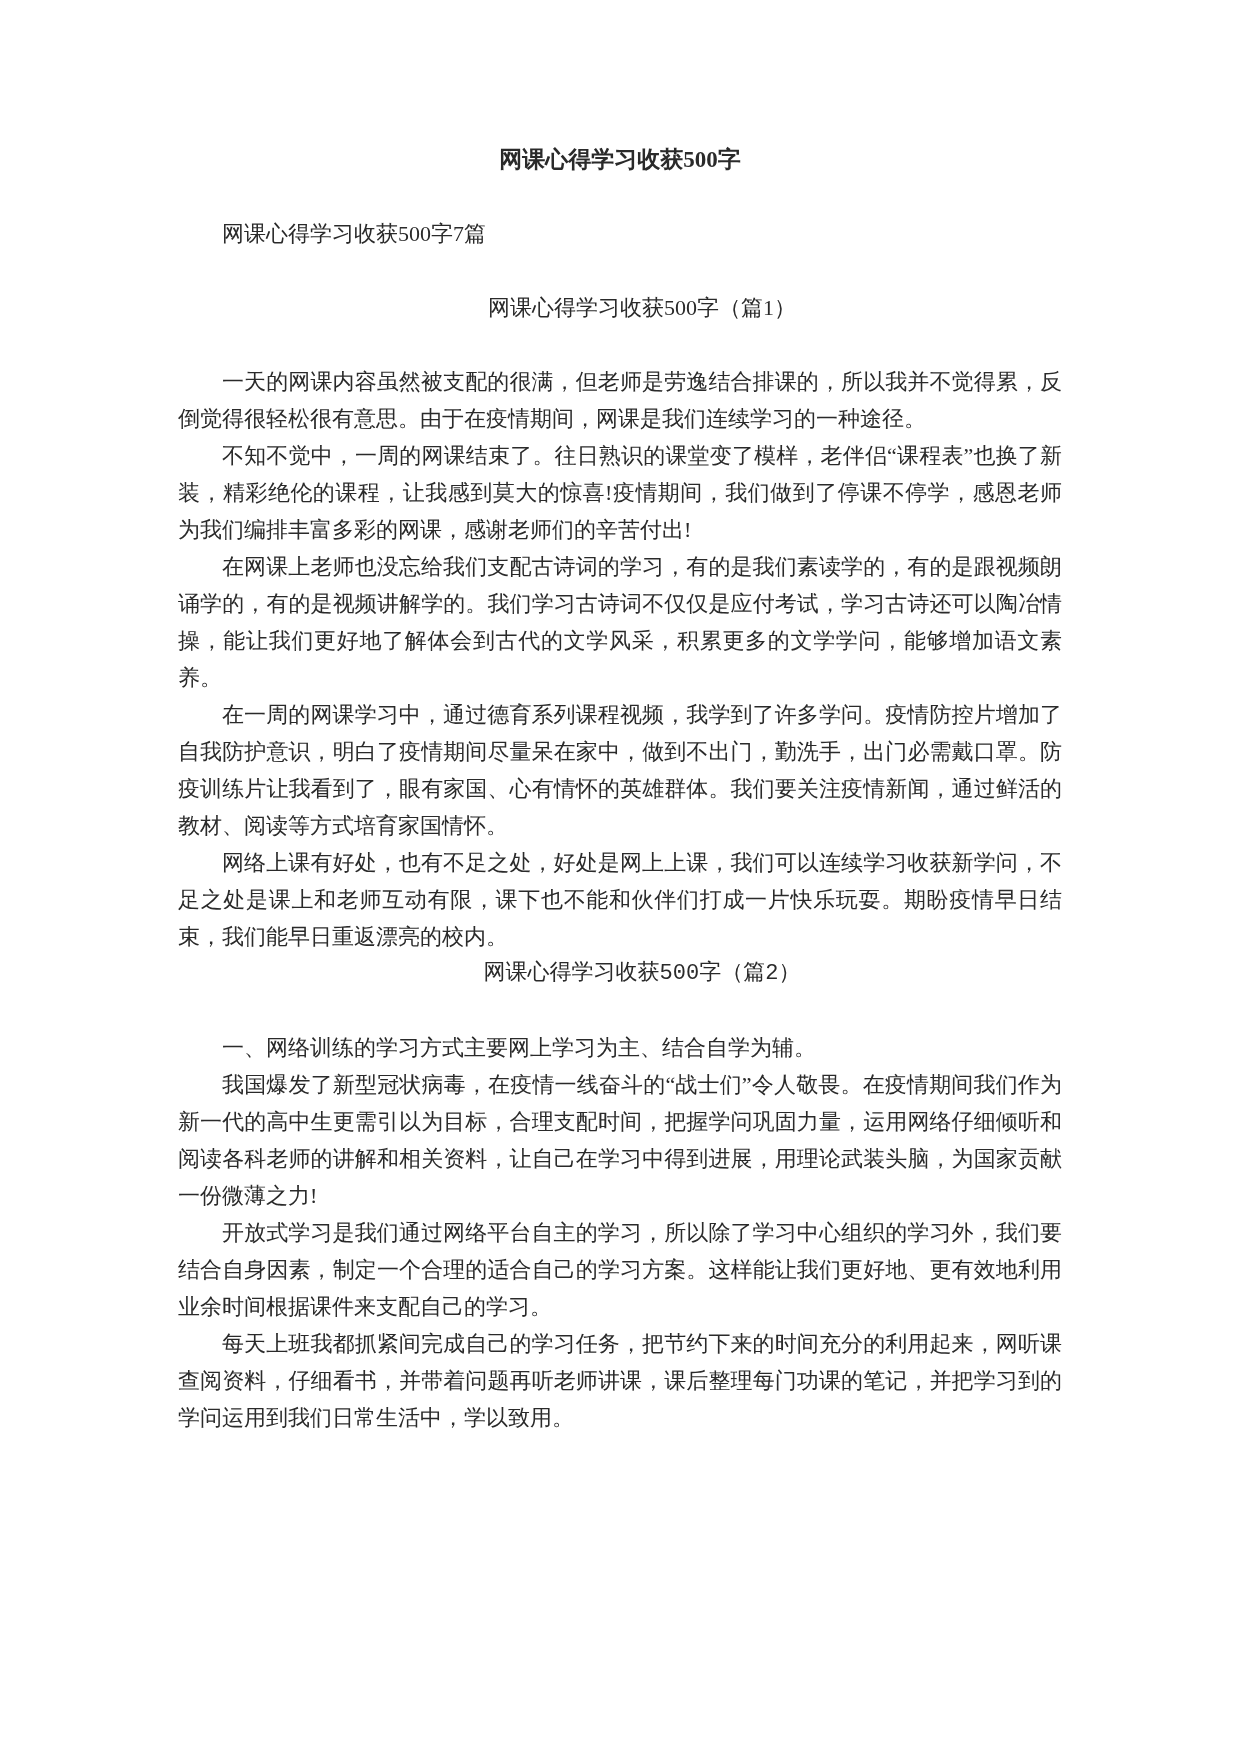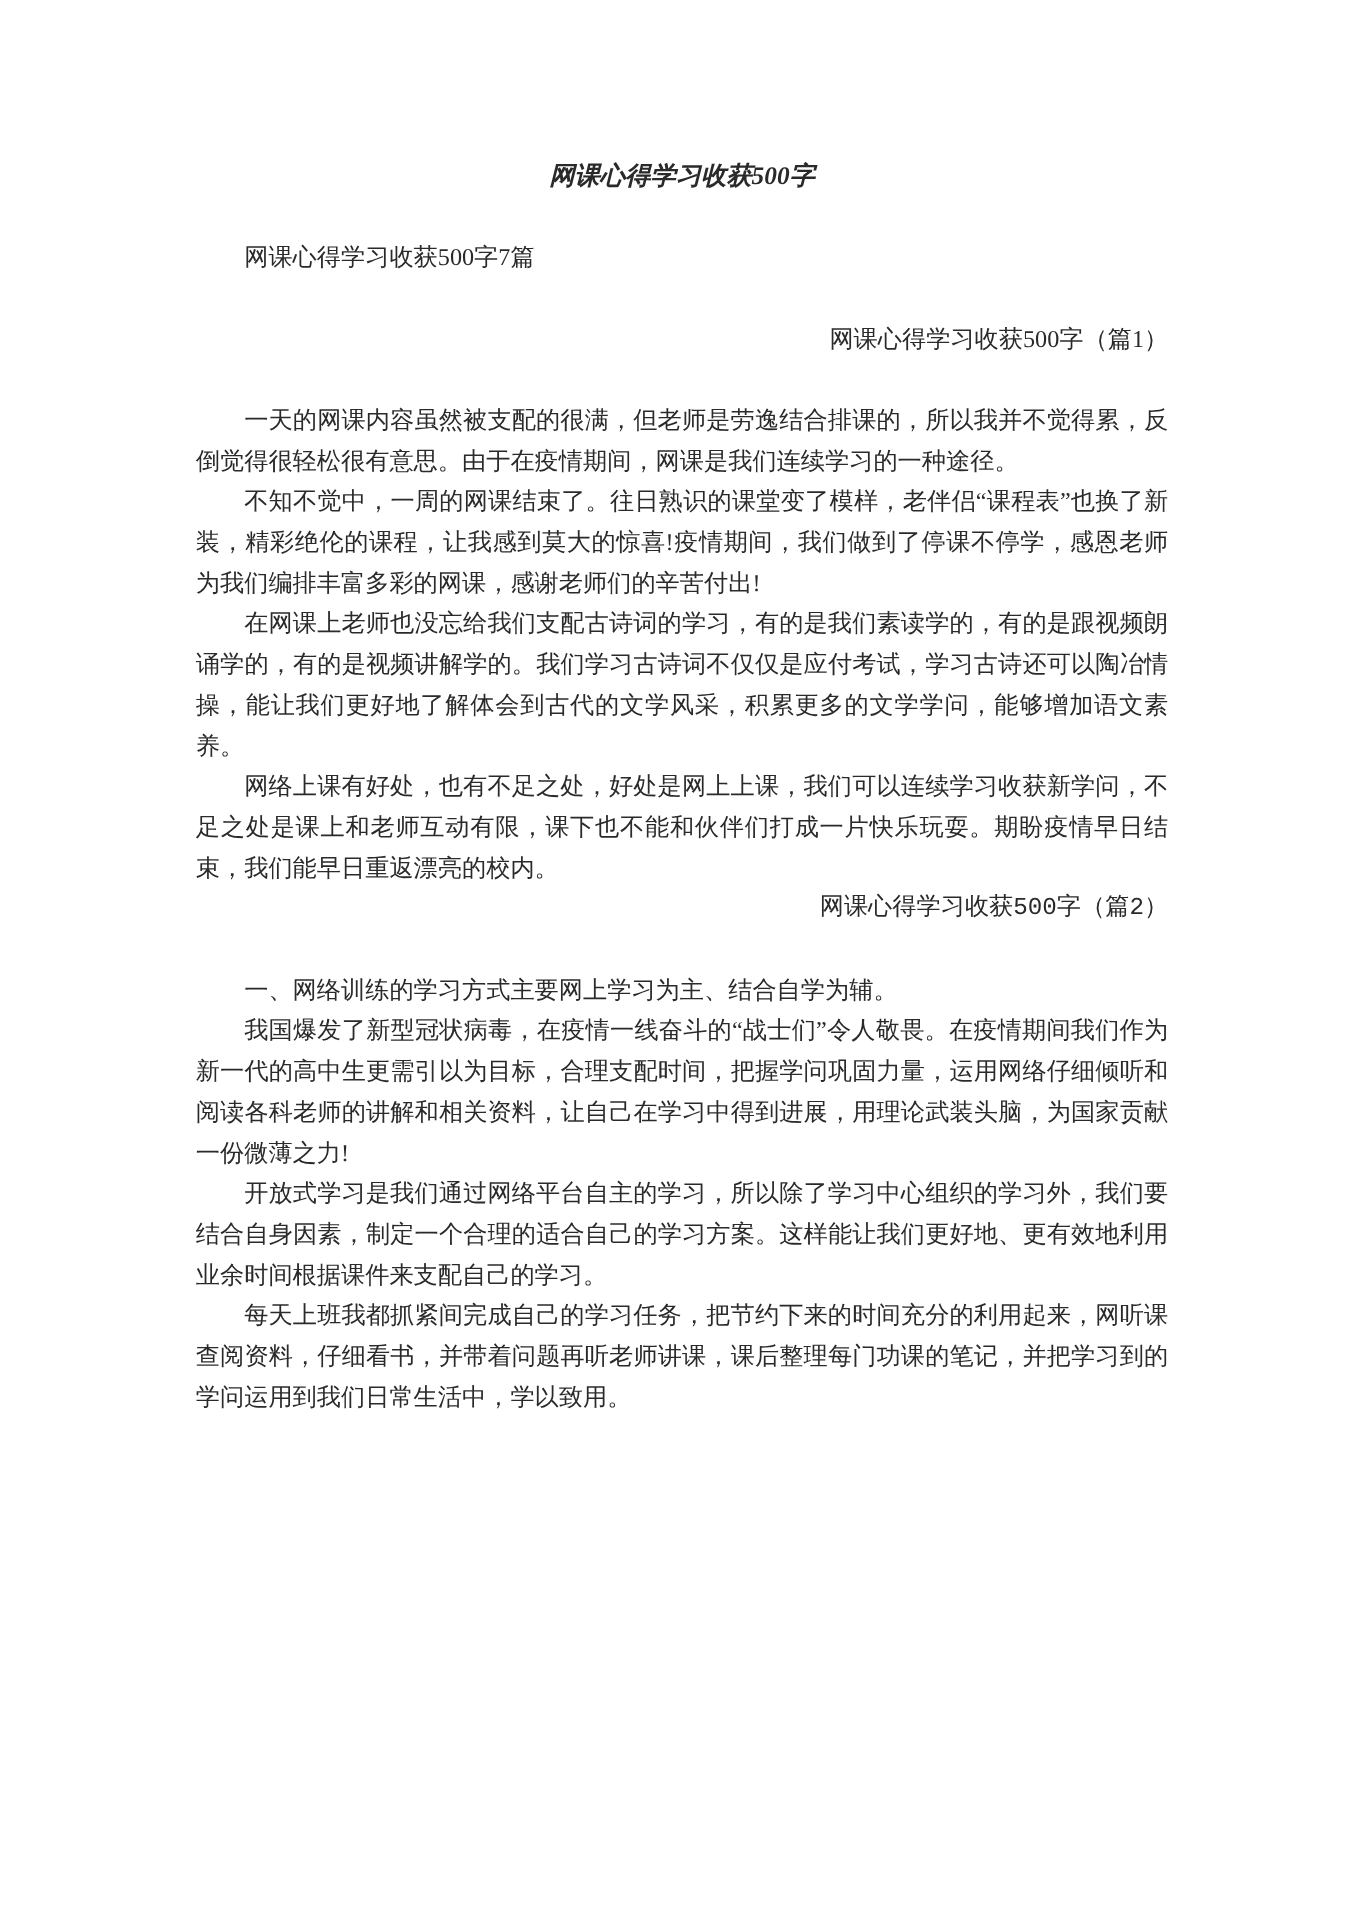--- a/index.html
+++ b/index.html
@@ -21,33 +21,32 @@
     padding: 141px 178px 0 178px;
     font-size: 22px;
     line-height: 37px;
   }
   .doc-title {
     font-size: 23px;
     text-align: center;
     text-indent: 0;
     margin: 0 0 37px 0;
     white-space: nowrap;
-    font-style: italic;
   }
   .para {
     margin: 0;
     text-indent: 2em;
     text-align: justify;
     text-justify: inter-ideograph;
     word-break: break-all;
   }
   .section-heading {
     margin: 37px 0 37px 0;
     text-indent: 2em;
-    text-align: right;
+    text-align: center;
   }
   .section-heading.no-gap-before {
     margin-top: 0;
     font-family: Liberation Mono, monospace;
   }
 </style>
 </head>
 <body>
 
 <div class="page">
@@ -59,20 +58,21 @@
 
 
     <p class="section-heading">网课心得学习收获500字（篇1）</p>
 
     <p class="para">一天的网课内容虽然被支配的很满，但老师是劳逸结合排课的，所以我并不觉得累，反倒觉得很轻松很有意思。由于在疫情期间，网课是我们连续学习的一种途径。</p>
 
     <p class="para">不知不觉中，一周的网课结束了。往日熟识的课堂变了模样，老伴侣“课程表”也换了新装，精彩绝伦的课程，让我感到莫大的惊喜!疫情期间，我们做到了停课不停学，感恩老师为我们编排丰富多彩的网课，感谢老师们的辛苦付出!</p>
 
     <p class="para">在网课上老师也没忘给我们支配古诗词的学习，有的是我们素读学的，有的是跟视频朗诵学的，有的是视频讲解学的。我们学习古诗词不仅仅是应付考试，学习古诗还可以陶冶情操，能让我们更好地了解体会到古代的文学风采，积累更多的文学学问，能够增加语文素养。</p>
 
+    <p class="para">在一周的网课学习中，通过德育系列课程视频，我学到了许多学问。疫情防控片增加了自我防护意识，明白了疫情期间尽量呆在家中，做到不出门，勤洗手，出门必需戴口罩。防疫训练片让我看到了，眼有家国、心有情怀的英雄群体。我们要关注疫情新闻，通过鲜活的教材、阅读等方式培育家国情怀。</p>
 
     <p class="para">网络上课有好处，也有不足之处，好处是网上上课，我们可以连续学习收获新学问，不足之处是课上和老师互动有限，课下也不能和伙伴们打成一片快乐玩耍。期盼疫情早日结束，我们能早日重返漂亮的校内。</p>
 
     <p class="section-heading no-gap-before">网课心得学习收获500字（篇2）</p>
 
     <p class="para">一、网络训练的学习方式主要网上学习为主、结合自学为辅。</p>
 
     <p class="para">我国爆发了新型冠状病毒，在疫情一线奋斗的“战士们”令人敬畏。在疫情期间我们作为新一代的高中生更需引以为目标，合理支配时间，把握学问巩固力量，运用网络仔细倾听和阅读各科老师的讲解和相关资料，让自己在学习中得到进展，用理论武装头脑，为国家贡献一份微薄之力!</p>
 
     <p class="para">开放式学习是我们通过网络平台自主的学习，所以除了学习中心组织的学习外，我们要结合自身因素，制定一个合理的适合自己的学习方案。这样能让我们更好地、更有效地利用业余时间根据课件来支配自己的学习。</p>

